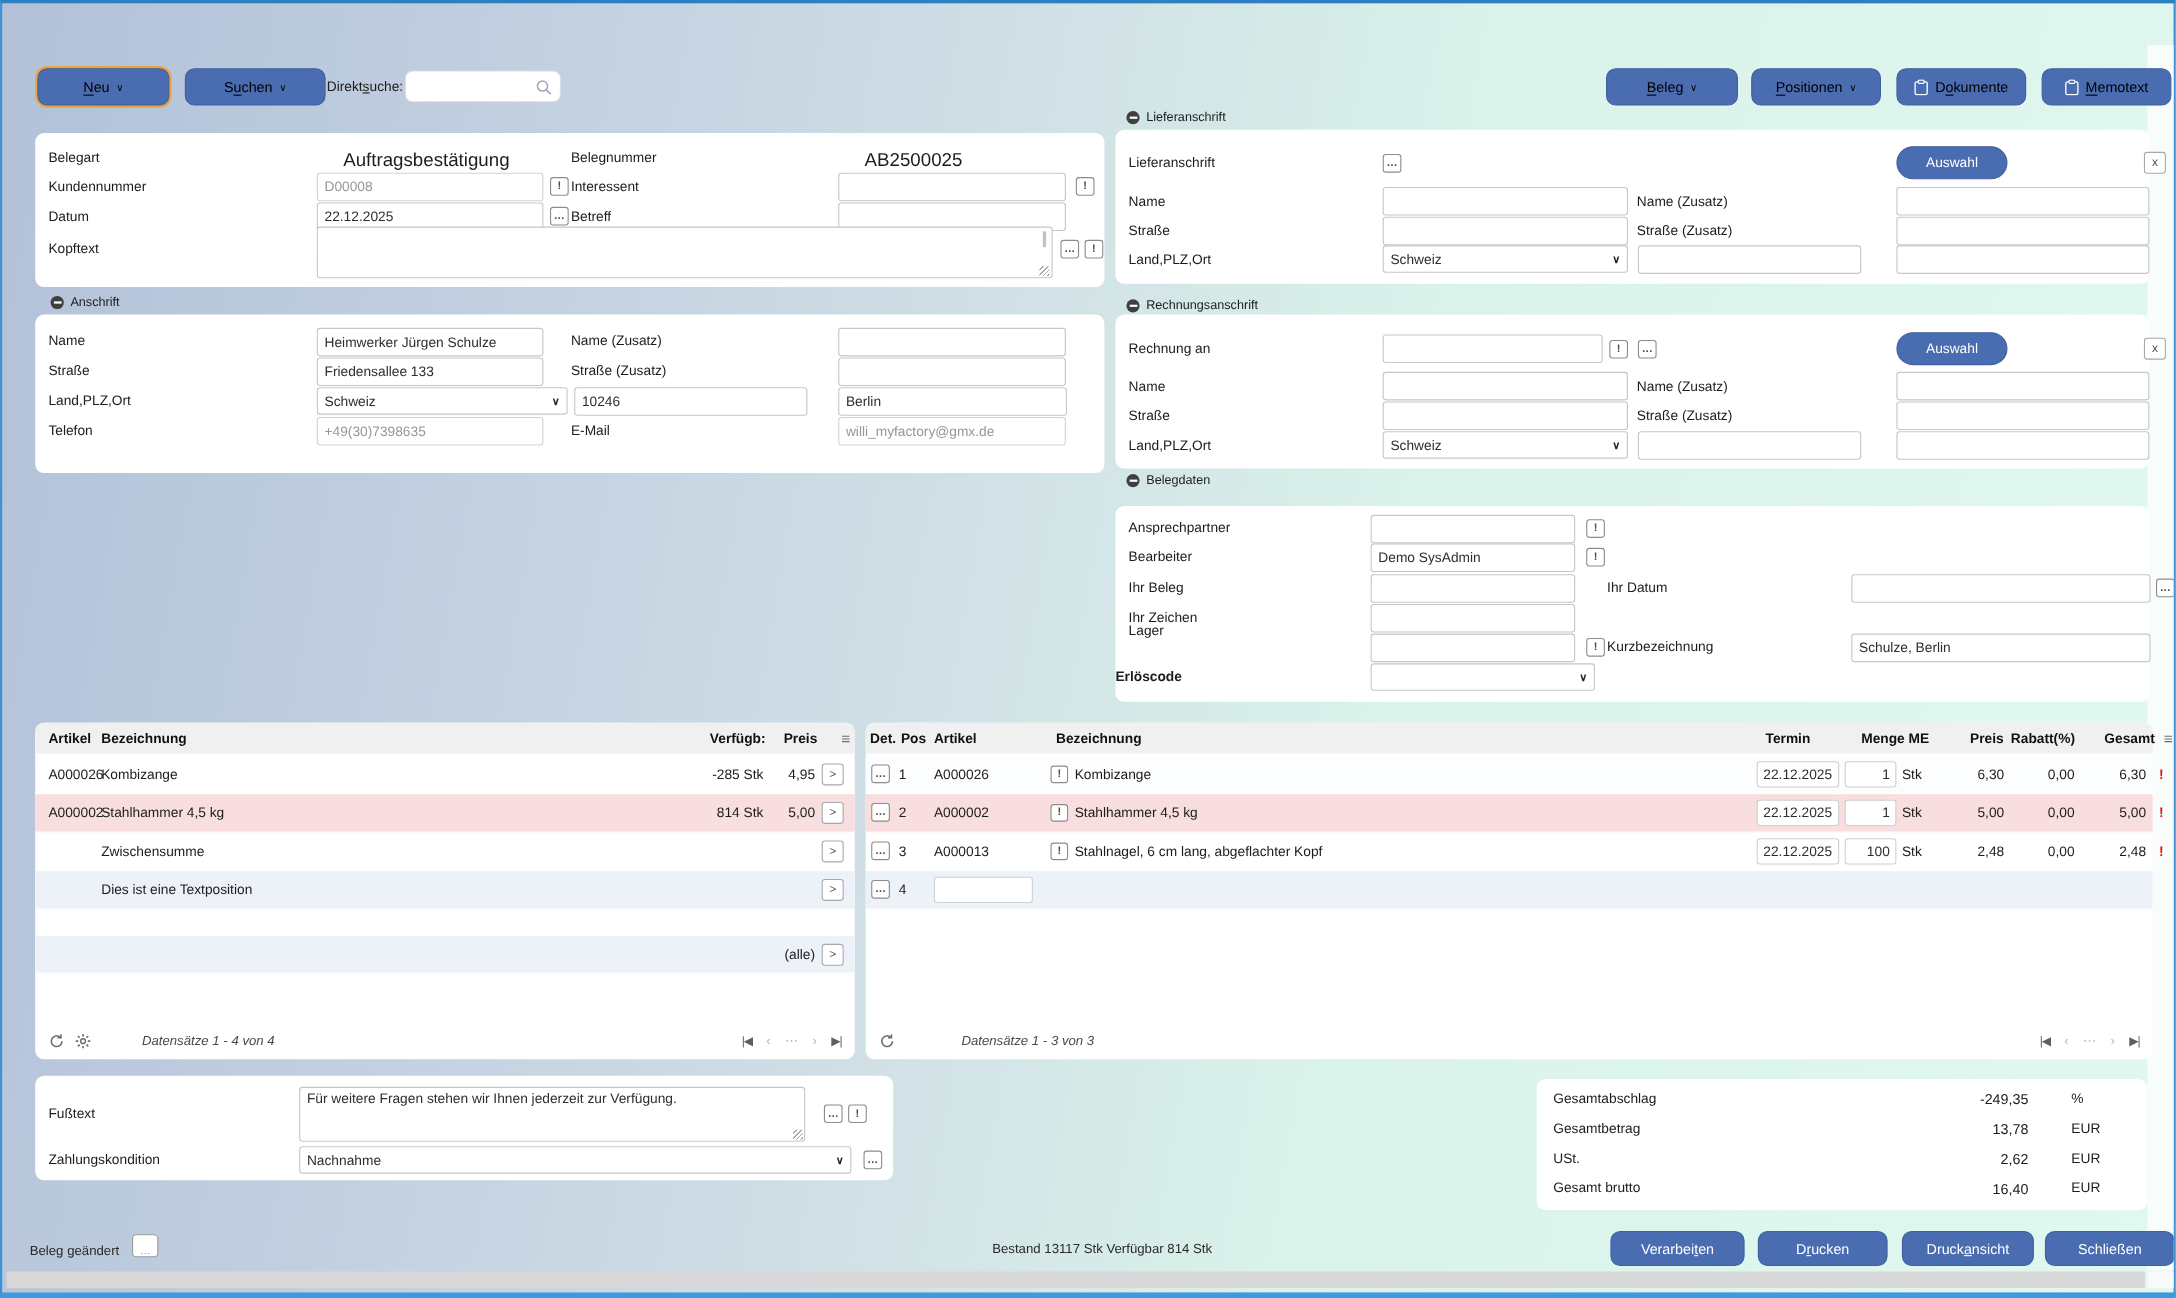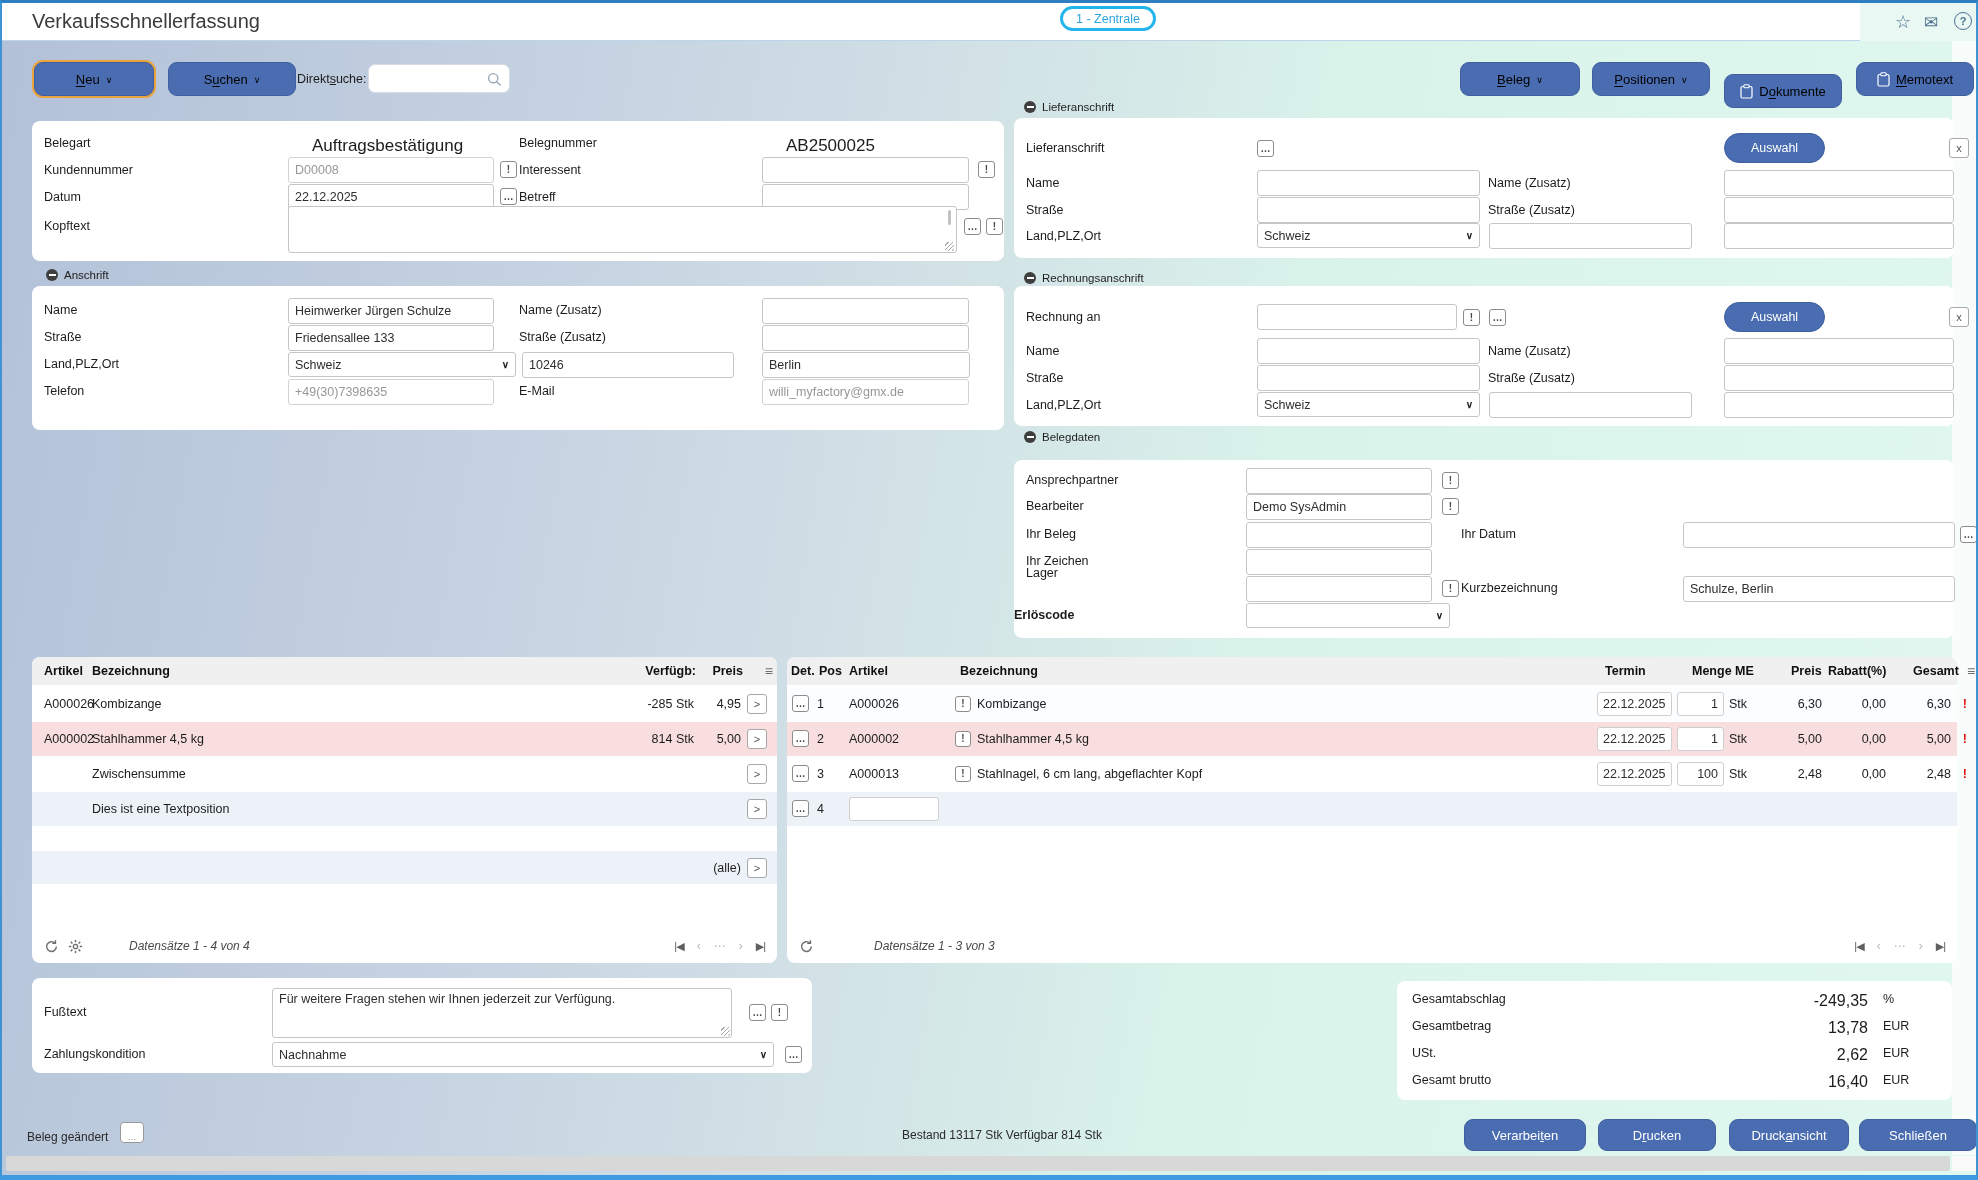--- a/index.html
+++ b/index.html
@@ -70,37 +70,29 @@
   .minibtn{position:absolute;width:24px;height:21px;border:1px solid #9a9a9a;border-radius:4px;background:#fff;color:#777;
            font-size:9px;display:flex;align-items:flex-end;justify-content:center;cursor:pointer;}
   .hscroll{position:absolute;left:4px;top:1153px;width:1944px;height:15px;background:#d8d8d8;border-radius:2px;}
   .hcorner{position:absolute;left:1950px;top:1153px;width:26px;height:15px;background:#fafafa;}
   .rstrip{position:absolute;left:1950px;top:38px;width:26px;height:1114px;background:#f8fcfa;}
   .search{position:absolute;left:366px;top:61px;width:142px;height:29px;background:#fff;border:1px solid #d6dde5;border-radius:7px;}
   .search input{position:absolute;left:6px;top:1px;width:110px;height:25px;border:none;outline:none;font-size:12.5px;
                 font-family:"Liberation Sans",sans-serif;background:transparent;}
   .search svg{position:absolute;right:7px;top:7px;}
   .sum-lbl{position:absolute;left:15px;font-size:12.5px;color:#1c1c1c;}
-  .sum-val{position:absolute;right:84px;width:130px;text-align:right;font-size:16px;color:#1c1c1c;}
+  .sum-val{position:absolute;right:108px;width:130px;text-align:right;font-size:13px;color:#1c1c1c;}
   .sum-unit{position:absolute;left:486px;font-size:12.5px;color:#1c1c1c;}
 </style>
 </head>
 <body>
 
 <div class="app">
   <div class="rstrip"></div>
 
-  <div class="titlebar">
-    <div class="title">Verkaufsschnellerfassung</div>
-    <div class="badge">1 - Zentrale</div>
-    <div class="corner"></div>
-    <span class="ticon" style="left:1893px;">☆</span>
-    <span class="ticon" style="left:1922px;font-size:17px;top:9px;">✉</span>
-    <span class="helpcirc" style="left:1952px;">?</span>
-  </div>
 
   <div class="tbtn focus" style="left:32px;top:59px;width:120px;">
     <span><u>N</u>eu</span>
     <span class="chev">∨</span>
   </div>
   <div class="tbtn" style="left:166px;top:59px;width:128px;">
     <span>S<u>u</u>chen</span>
     <span class="chev">∨</span>
   </div>
   <div class="lbl" style="left:295px;top:69px;">Direkt<u>s</u>uche:</div>
@@ -112,21 +104,21 @@
     </svg>
   </div>
   <div class="tbtn" style="left:1458px;top:59px;width:120px;">
     <span><u>B</u>eleg</span>
     <span class="chev">∨</span>
   </div>
   <div class="tbtn" style="left:1590px;top:59px;width:118px;">
     <span><u>P</u>ositionen</span>
     <span class="chev">∨</span>
   </div>
-  <div class="tbtn" style="left:1722px;top:59px;width:118px;margin-top:12px;">
+  <div class="tbtn" style="left:1722px;top:59px;width:118px;">
     <svg width="13" height="15" viewBox="0 0 13 15">
       <rect x="1" y="2.5" width="11" height="11.5" rx="1.5" fill="none" stroke="#fff" stroke-width="1.2"></rect>
       <rect x="3.8" y="0.8" width="5.4" height="3" rx="1" fill="#4a6cb0" stroke="#fff" stroke-width="1.1"></rect>
     </svg>
     <span>D<u>o</u>kumente</span>
   </div>
   <div class="tbtn" style="left:1854px;top:59px;width:118px;">
     <svg width="13" height="15" viewBox="0 0 13 15">
       <rect x="1" y="2.5" width="11" height="11.5" rx="1.5" fill="none" stroke="#fff" stroke-width="1.2"></rect>
       <rect x="3.8" y="0.8" width="5.4" height="3" rx="1" fill="#4a6cb0" stroke="#fff" stroke-width="1.1"></rect>

